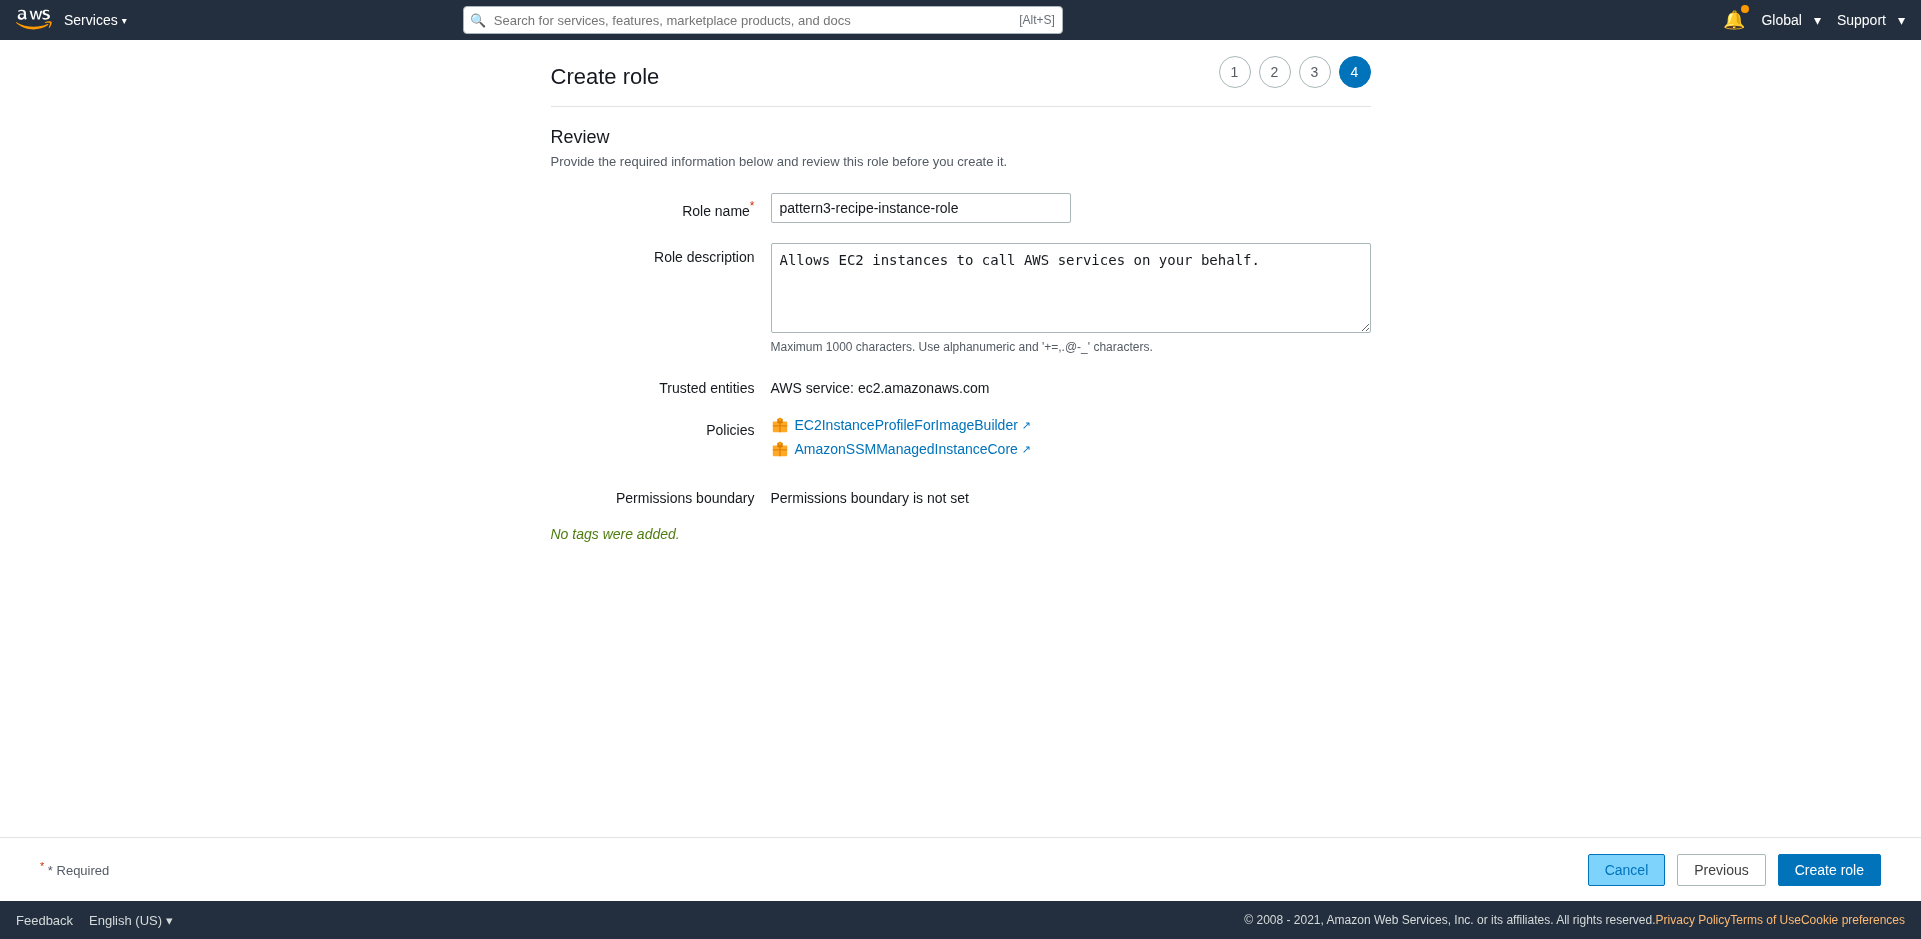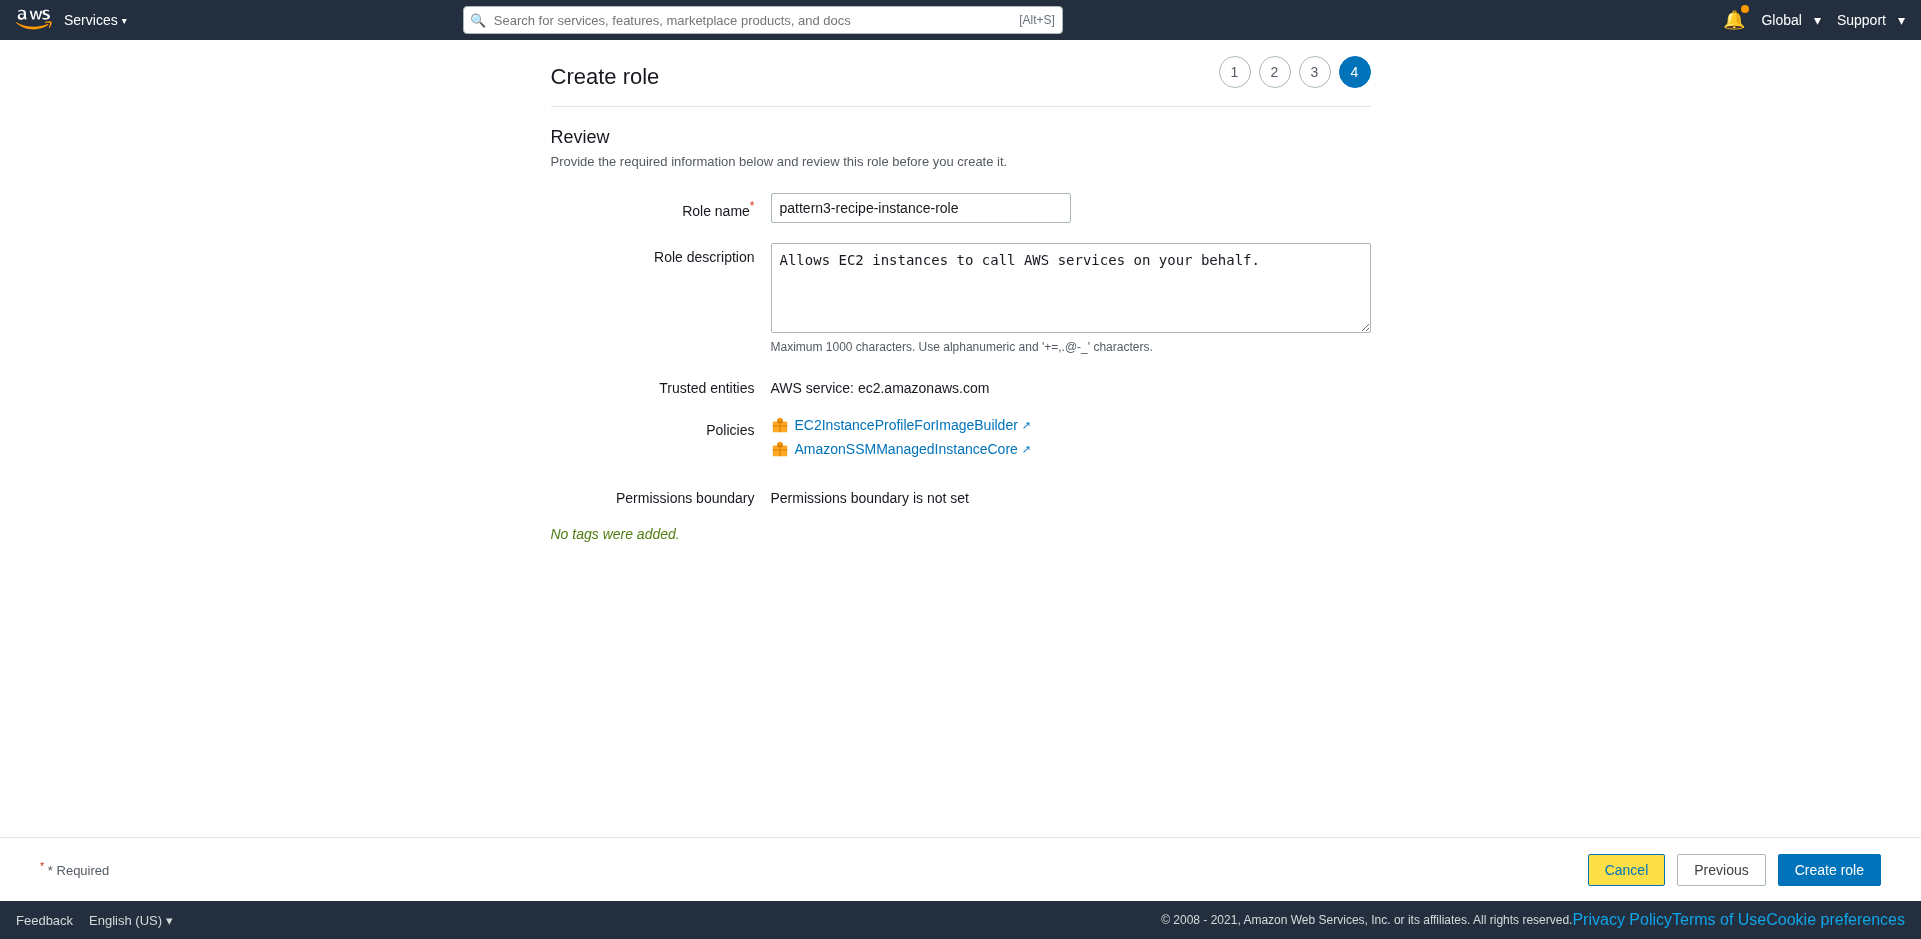--- a/index.html
+++ b/index.html
@@ -255,21 +255,21 @@
       padding: 0 16px;
       border-radius: 2px;
       font-size: 14px;
       cursor: pointer;
       border: 1px solid;
       display: flex;
       align-items: center;
       justify-content: center;
     }
     .btn-cancel {
-      background: #fde047;
+      background: #7dd3fc;
       color: #0073bb;
       border-color: #0073bb;
     }
     .btn-previous {
       background: #fff;
       color: #404040;
       border-color: #aab7b8;
     }
     .btn-create {
       background: #0073bb;
@@ -306,22 +306,22 @@
       display: flex;
       gap: 0;
       align-items: center;
       text-align: right;
     }
     .footer-copyright {
       color: #d5dbdb;
       font-size: 12px;
     }
     .footer-policy-link {
-      color: #0ea5e9;
-      font-size: 16px;
+      color: #fdba74;
+      font-size: 12px;
       text-decoration: none;
       cursor: pointer;
     }
 
     
     .pkg-icon { display: inline-block; }
   </style>
 </head>
 <body>
 

